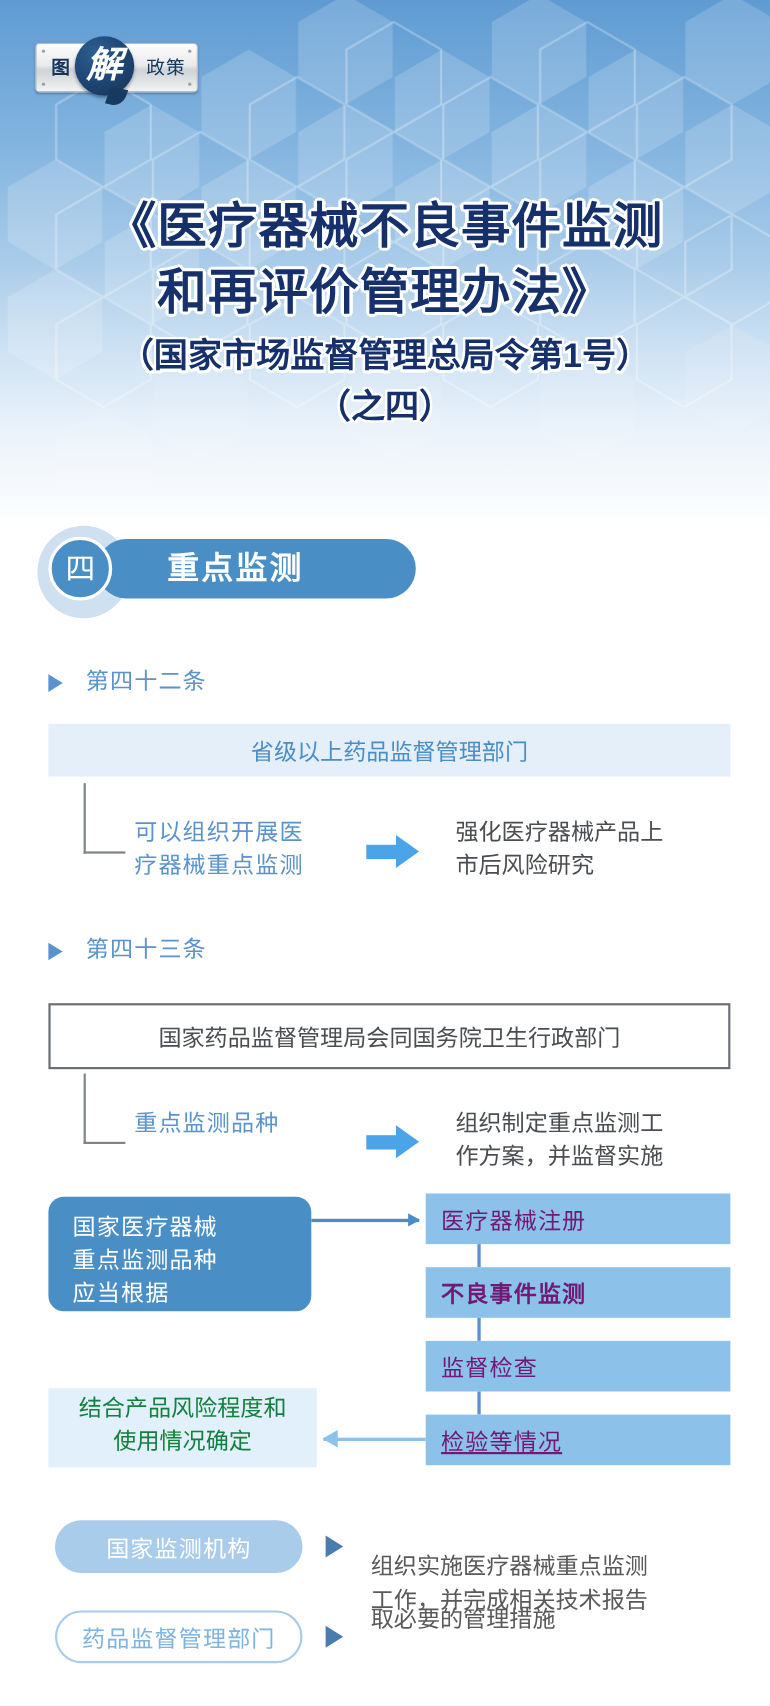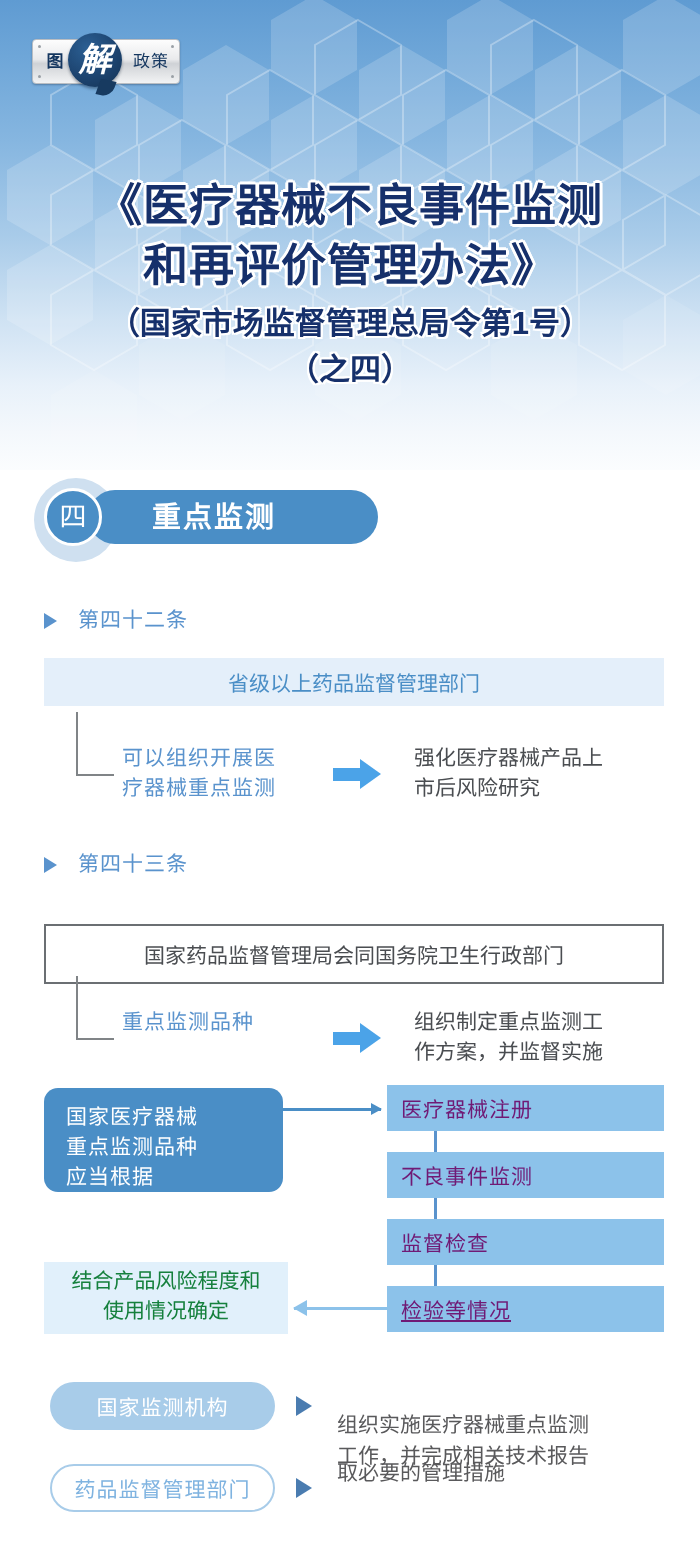--- a/index.html
+++ b/index.html
@@ -542,21 +542,21 @@
   </div>
 
   <div class="gray-text" style="left:414px; top:743px; width:260px;">
     <div>强化医疗器械产品上</div>
     <div>市后风险研究</div>
   </div>
 
   <div class="tri-bullet" style="left:44px; top:857px;"></div>
   <div class="article-label" style="left:78px; top:850px;">第四十三条</div>
 
-  <div class="outline-box" style="left:44px; top:912px; width:620px; height:60px;margin-top:12px;">
+  <div class="outline-box" style="left:44px; top:912px; width:620px; height:60px;">
     <span>国家药品监督管理局会同国务院卫生行政部门</span>
   </div>
 
   <div class="lconn" style="left:76px; top:976px; width:36px; height:62px;"></div>
 
   <div class="blue-text" style="left:122px; top:1007px; width:210px;">
     <div>重点监测品种</div>
   </div>
 
   <div class="block-arrow" style="left:333px; top:1023px;">
@@ -575,21 +575,21 @@
     <div>应当根据</div>
   </div>
 
   <div class="line-arrow-right" style="left:283px; top:1108px; width:98px;"></div>
 
   <div class="lb-bar" style="left:387px; top:1085px; width:277px; height:46px;">
     <span>医疗器械注册</span>
   </div>
   <div class="vconn" style="left:434px; top:1131px; height:21px;"></div>
 
-  <div class="lb-bar" style="left:387px; top:1152px; width:277px; height:46px;">
+  <div class="lb-bar" style="left:387px; top:1152px; width:277px; height:46px;font-weight:bold;">
     <span>不良事件监测</span>
   </div>
   <div class="vconn" style="left:434px; top:1198px; height:21px;"></div>
 
   <div class="lb-bar" style="left:387px; top:1219px; width:277px; height:46px;">
     <span>监督检查</span>
   </div>
   <div class="vconn" style="left:434px; top:1265px; height:21px;"></div>
 
   <div class="lb-bar" style="left:387px; top:1286px; width:277px; height:46px;text-decoration:underline;">

